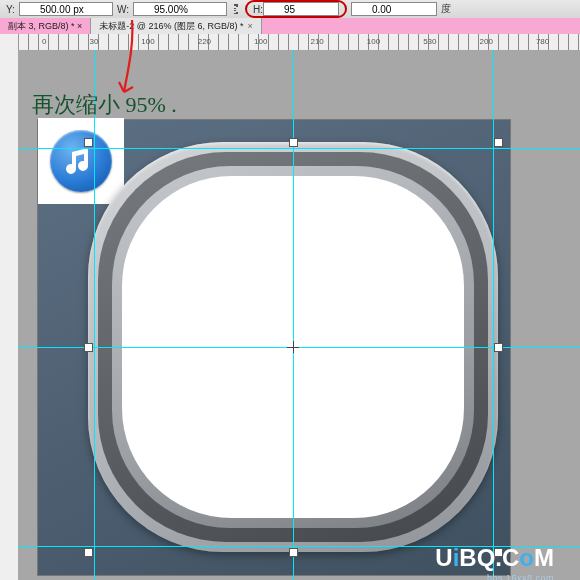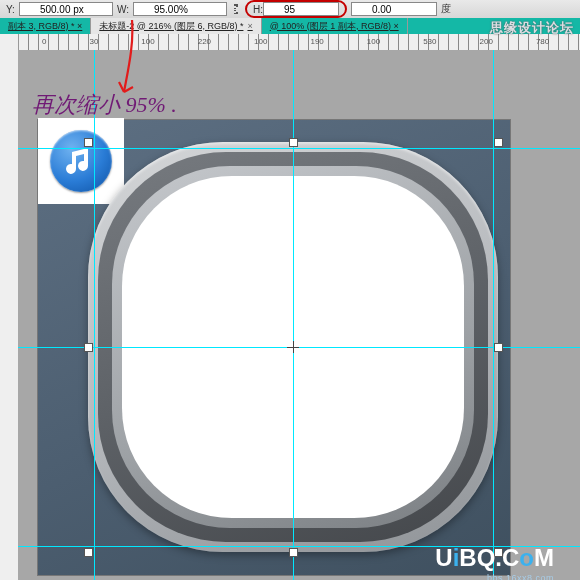--- a/index.html
+++ b/index.html
@@ -45,26 +45,25 @@
   .link-icon {
     width: 10px; height: 12px;
     display: inline-flex; align-items: center; justify-content: center;
     color: #555;
   }
   
   .tab-bar {
     position: absolute;
     top: 18px; left: 0; right: 0;
     height: 16px;
-    background: #14b8a6;
+    background: #f9a8d4;
     display: flex;
     align-items: flex-end;
     font-size: 9px;
     color: #222;
-    text-decoration: underline;
   }
   .tab {
     height: 100%;
     display: flex;
     align-items: center;
     padding: 0 8px;
     border-right: 1px solid #999;
   }
   .tab.active {
     background: #e6e6e6;
@@ -199,23 +198,22 @@
   }
   .guide-h {
     position: absolute;
     left: -20px; right: -70px;
     height: 1px;
     background: #00e8ff;
   }
   
   .anno {
     position: absolute;
-    color: #701a75;
+    color: #14532d;
     font-family: "Comic Sans MS", cursive;
-    font-style: italic;
   }
   .arrow {
     position: absolute;
     left: 118px; top: 20px;
     width: 40px; height: 85px;
     pointer-events: none;
   }
   
   .wm-top {
     position: absolute;
@@ -269,35 +267,32 @@
 </div>
 
 <div class="tab-bar">
   <div class="tab">
     <span>副本 3, RGB/8) * ×</span>
   </div>
   <div class="tab active">
     <span>未标题-2 @ 216% (图层 6, RGB/8) *</span>
     <span class="x">×</span>
   </div>
-  <div class="tab">
-    <span>@ 100% (图层 1 副本, RGB/8) ×</span>
-  </div>
 </div>
 
 <div class="corner"></div>
 <div class="ruler-h">
   <div class="ticks"></div>
   <div class="labels">
     <span>0</span>
     <span>30</span>
     <span>100</span>
     <span>220</span>
     <span>100</span>
-    <span>190</span>
+    <span>210</span>
     <span>100</span>
     <span>530</span>
     <span>200</span>
     <span>780</span>
   </div>
 </div>
 <div class="ruler-v"></div>
 
 <div class="canvas-wrap">
   <div class="doc">
@@ -337,18 +332,17 @@
   </div>
 </div>
 
 <svg class="arrow" viewBox="0 0 40 85">
   <path d="M14 0 C 16 25, 10 50, 6 72" stroke="#e21b1b" stroke-width="2.2" fill="none"></path>
   <path d="M6 72 l -5 -10 M6 72 l 9 -5" stroke="#e21b1b" stroke-width="2.2" fill="none"></path>
 </svg>
 <div class="anno" style="left:32px; top:90px; font-size:22px;">再次缩小 95% .</div>
 
 <div class="wm-top">
-  <div class="main">思缘设计论坛</div>
 </div>
 <div class="wm-bottom">
   <span class="u">U</span><span class="i">i</span><span class="u">BQ.C</span><span class="i">o</span><span class="u">M</span>
   <div class="sub">bbs.16xx8.com</div>
 </div>
 
 </body></html>

